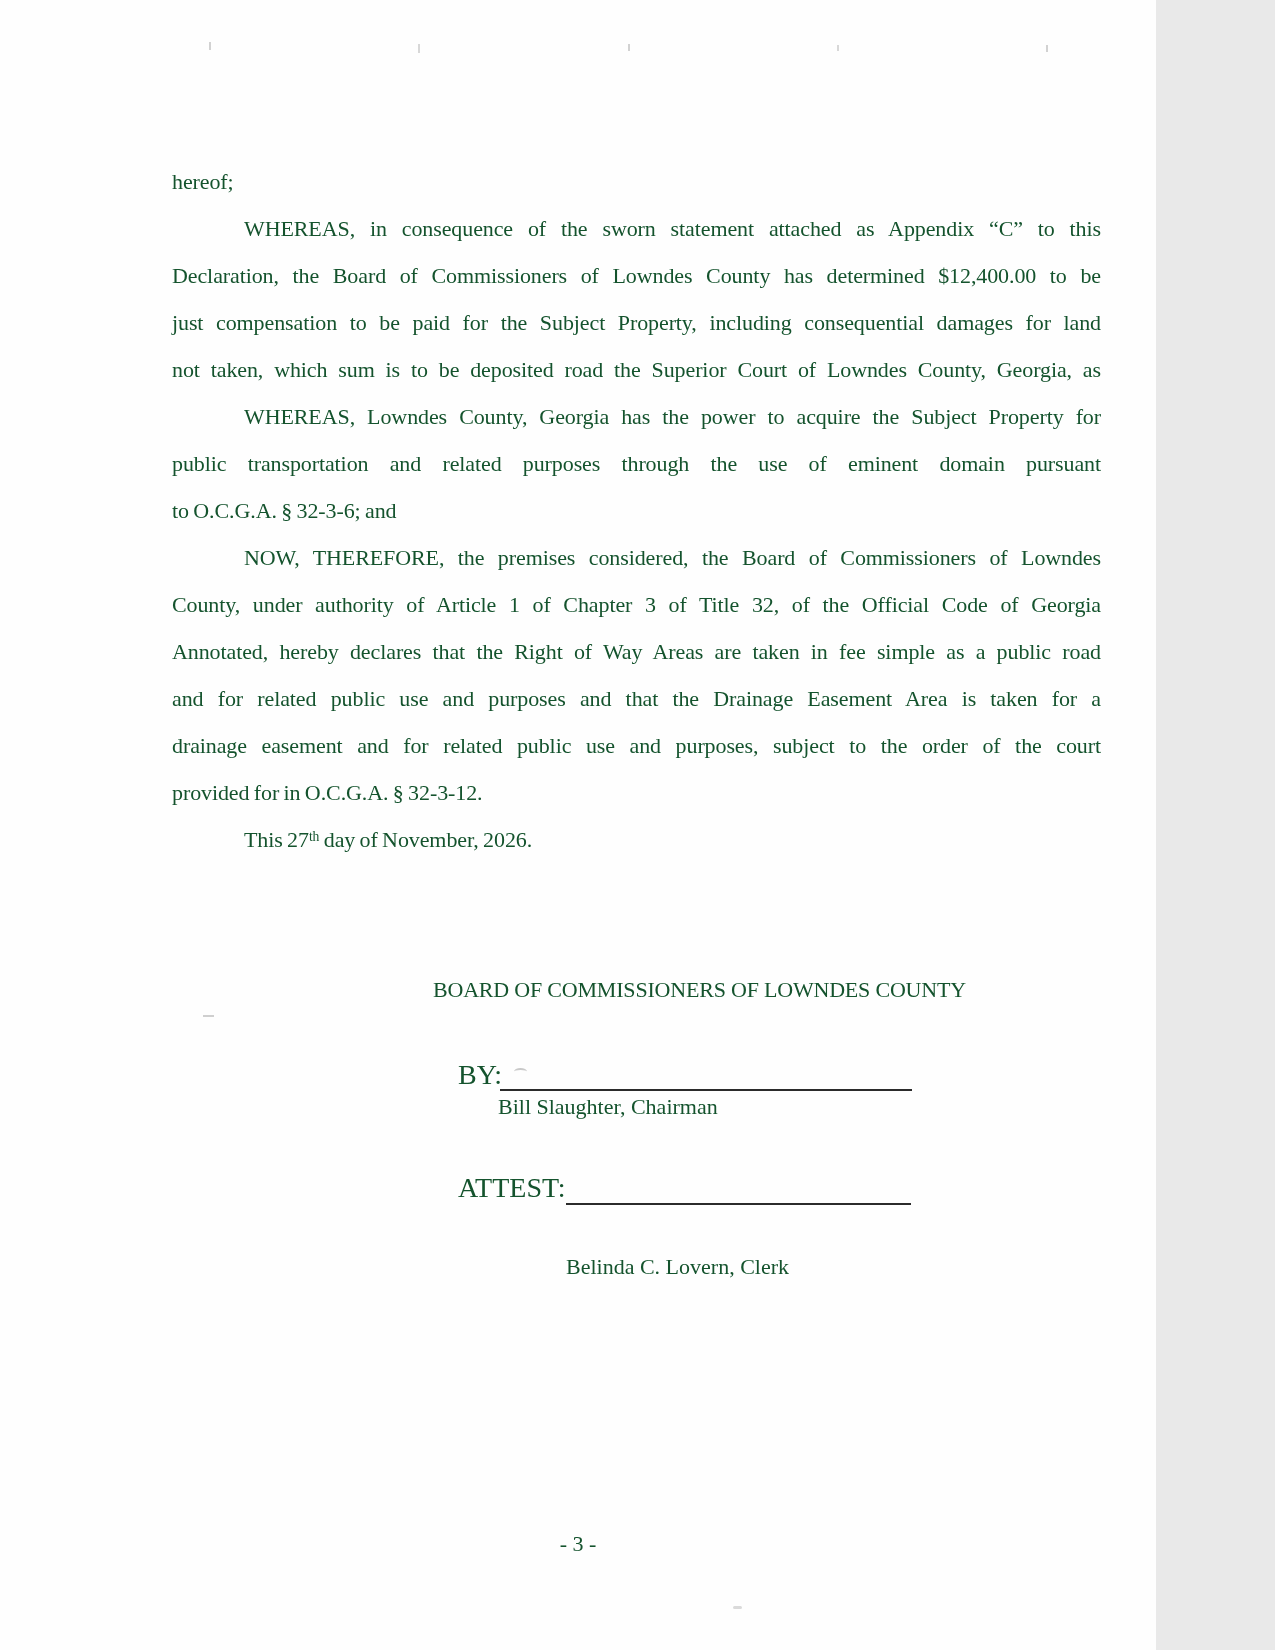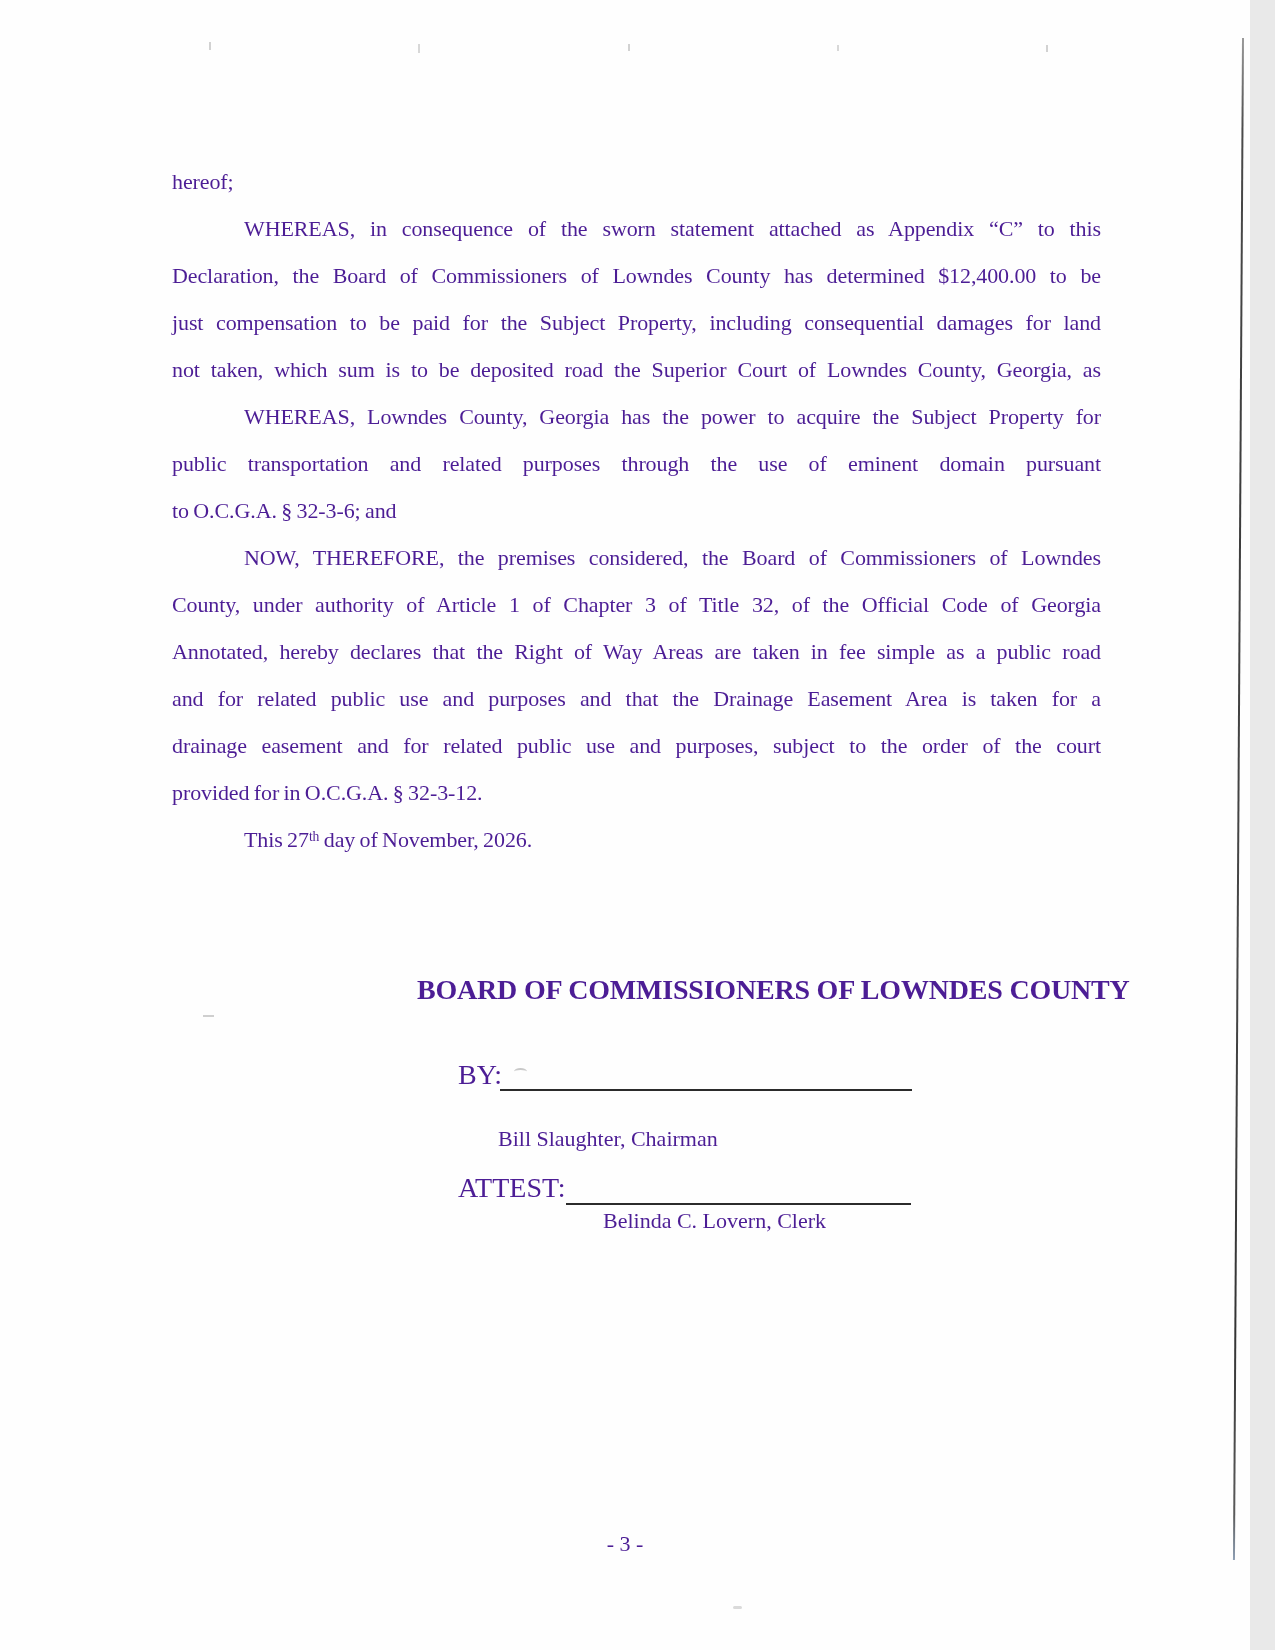--- a/index.html
+++ b/index.html
@@ -2,25 +2,25 @@
 <html><head>
 <meta charset="utf-8">
 <style>
   html, body {
     margin: 0;
     padding: 0;
     background: #e9e9e9;
   }
   .page {
     position: relative;
-    width: 1250px;
+    width: 1156px;
     height: 1650px;
     background: #fefefe;
     font-family: "Liberation Serif", "DejaVu Serif", serif;
-    color: #4c1d95;
+    color: #14532d;
     overflow: hidden;
   }
 
   
   .content {
     position: absolute;
     left: 172px;
     top: 158px;
     width: 929px;
     font-size: 22px;
@@ -45,48 +45,47 @@
   }
   .sup {
     font-size: 0.62em;
     position: relative;
     top: -0.45em;
   }
 
   
   .board-heading {
     position: absolute;
-    left: 417px;
+    left: 433px;
     top: 976px;
-    font-size: 28px;
+    font-size: 22px;
     line-height: 28px;
     letter-spacing: -0.2px;
-    font-weight: bold;
   }
   .sig-label {
     position: absolute;
     font-size: 28px;
     line-height: 30px;
   }
   .by-label   { left: 458px; top: 1060px; }
   .attest-label { left: 458px; top: 1173px; }
   .sig-underline {
     position: absolute;
     height: 2px;
     background: #2b2b2b;
   }
   .by-underline   { left: 500px; top: 1089px; width: 412px; }
   .attest-underline { left: 566px; top: 1203px; width: 345px; }
   .sig-name {
     position: absolute;
     font-size: 22px;
     line-height: 30px;
   }
-  .by-name     { left: 498px; top: 1092px; margin-top: 32px; }
-  .attest-name { left: 566px; top: 1206px; margin-left: 37px; }
+  .by-name     { left: 498px; top: 1092px; }
+  .attest-name { left: 566px; top: 1252px; }
 
   
   .footer {
     position: absolute;
     left: 0;
     right: 0;
     top: 1530px;
     text-align: center;
     font-size: 22px;
     line-height: 28px;

